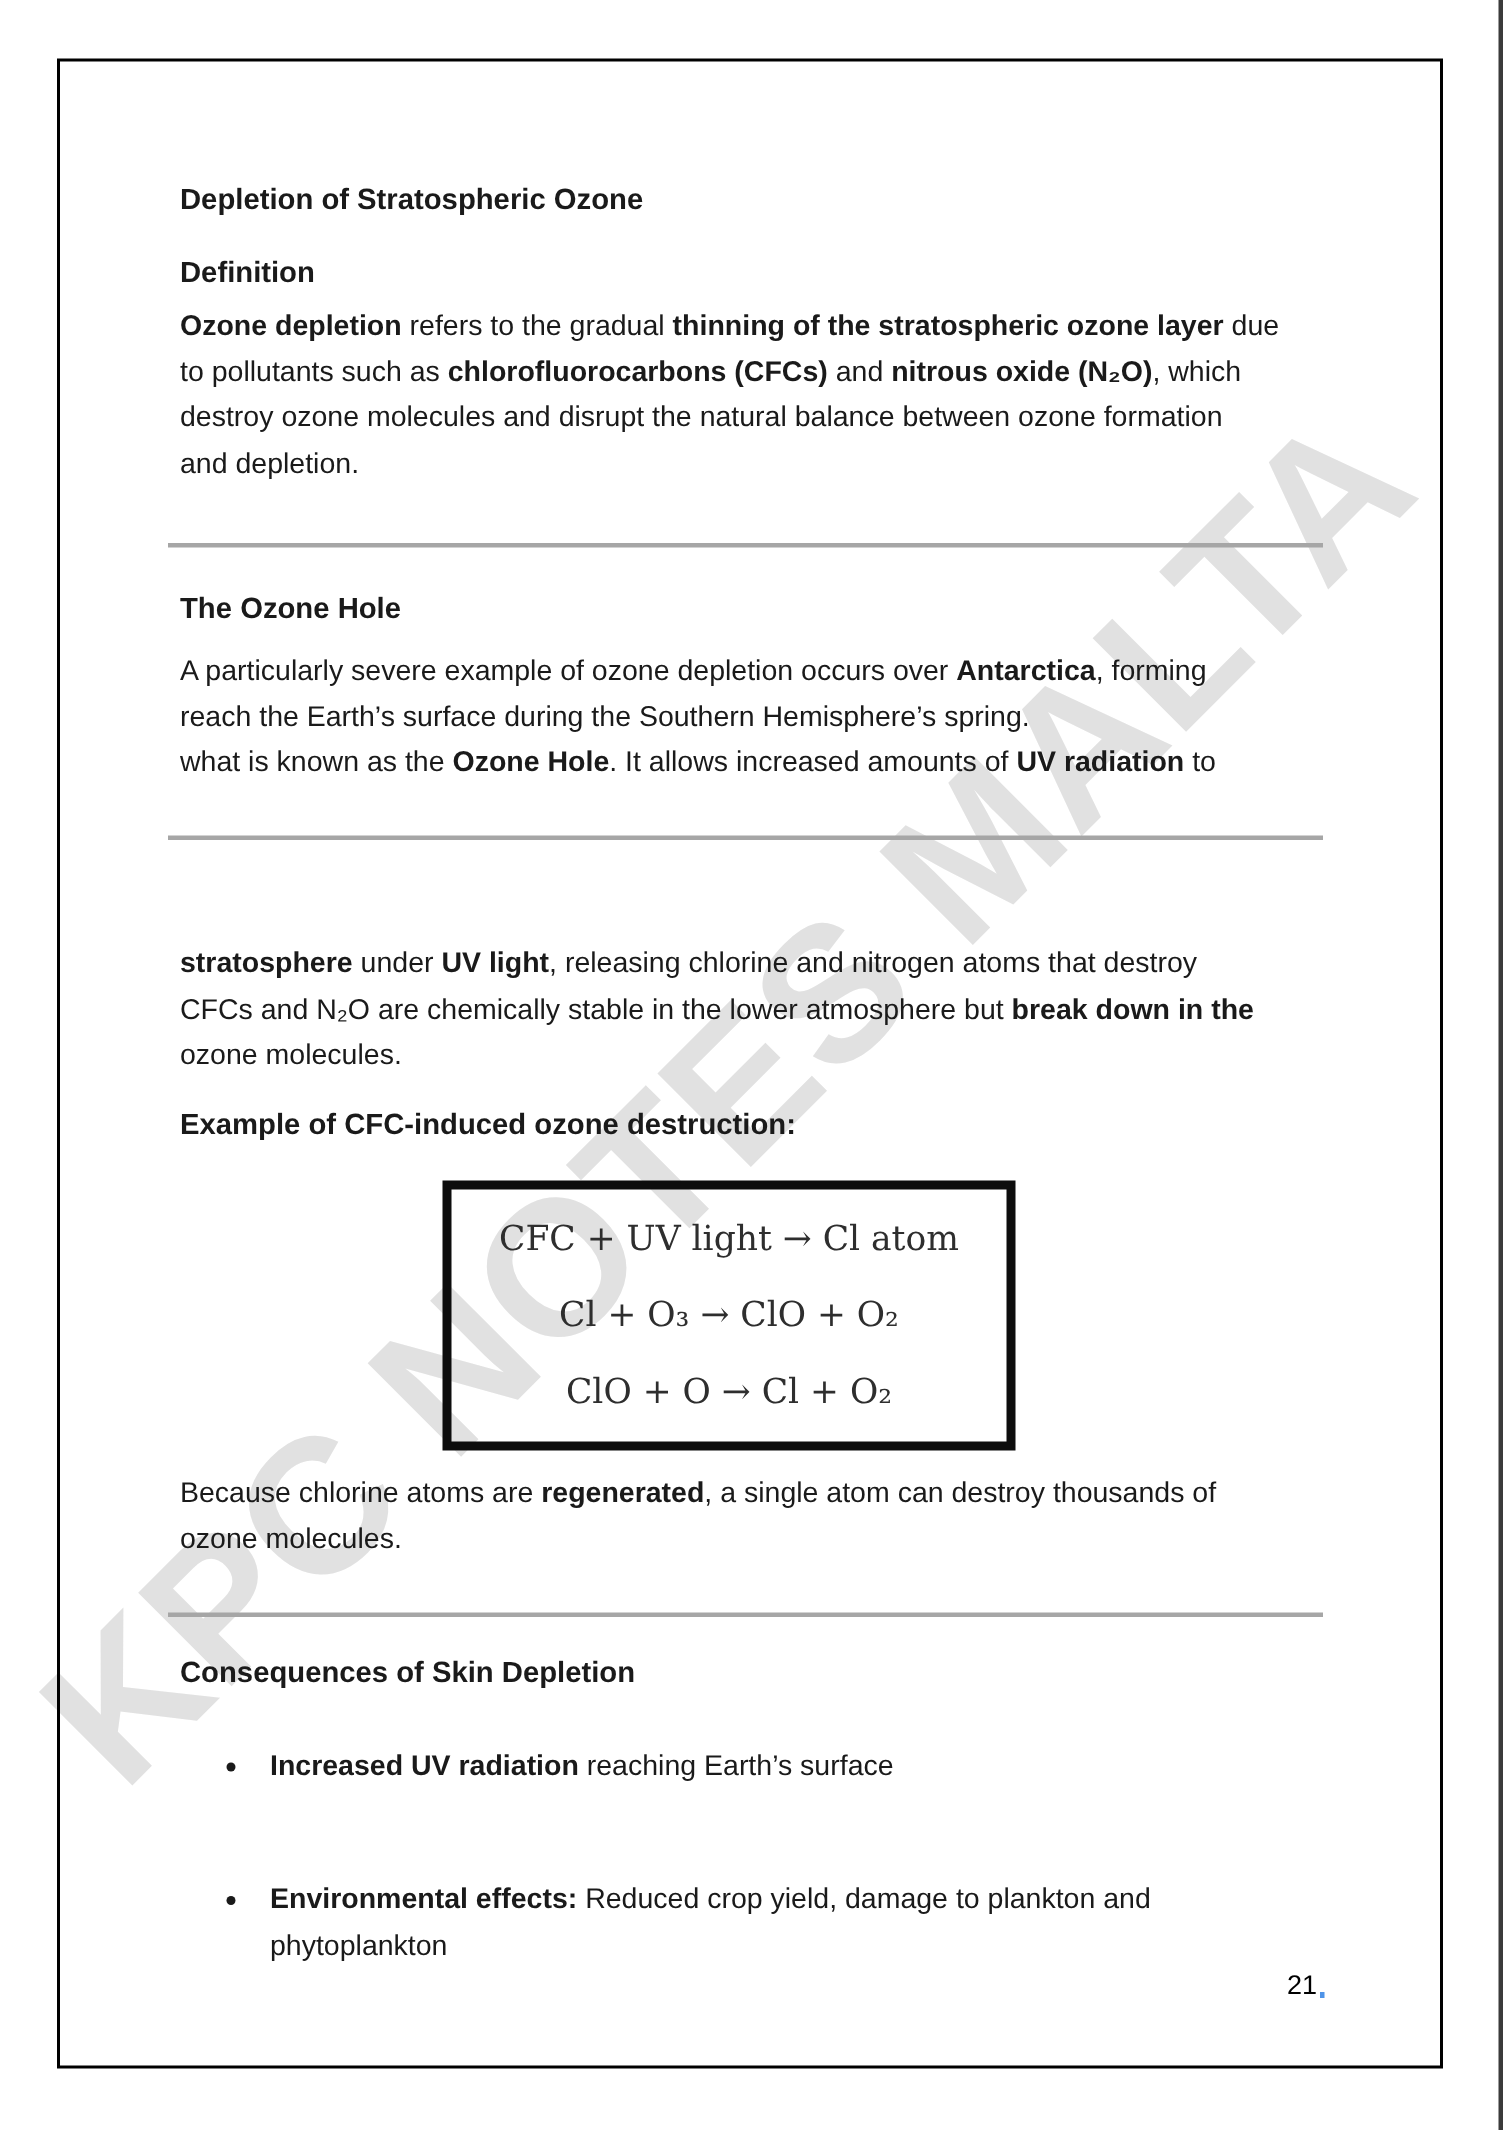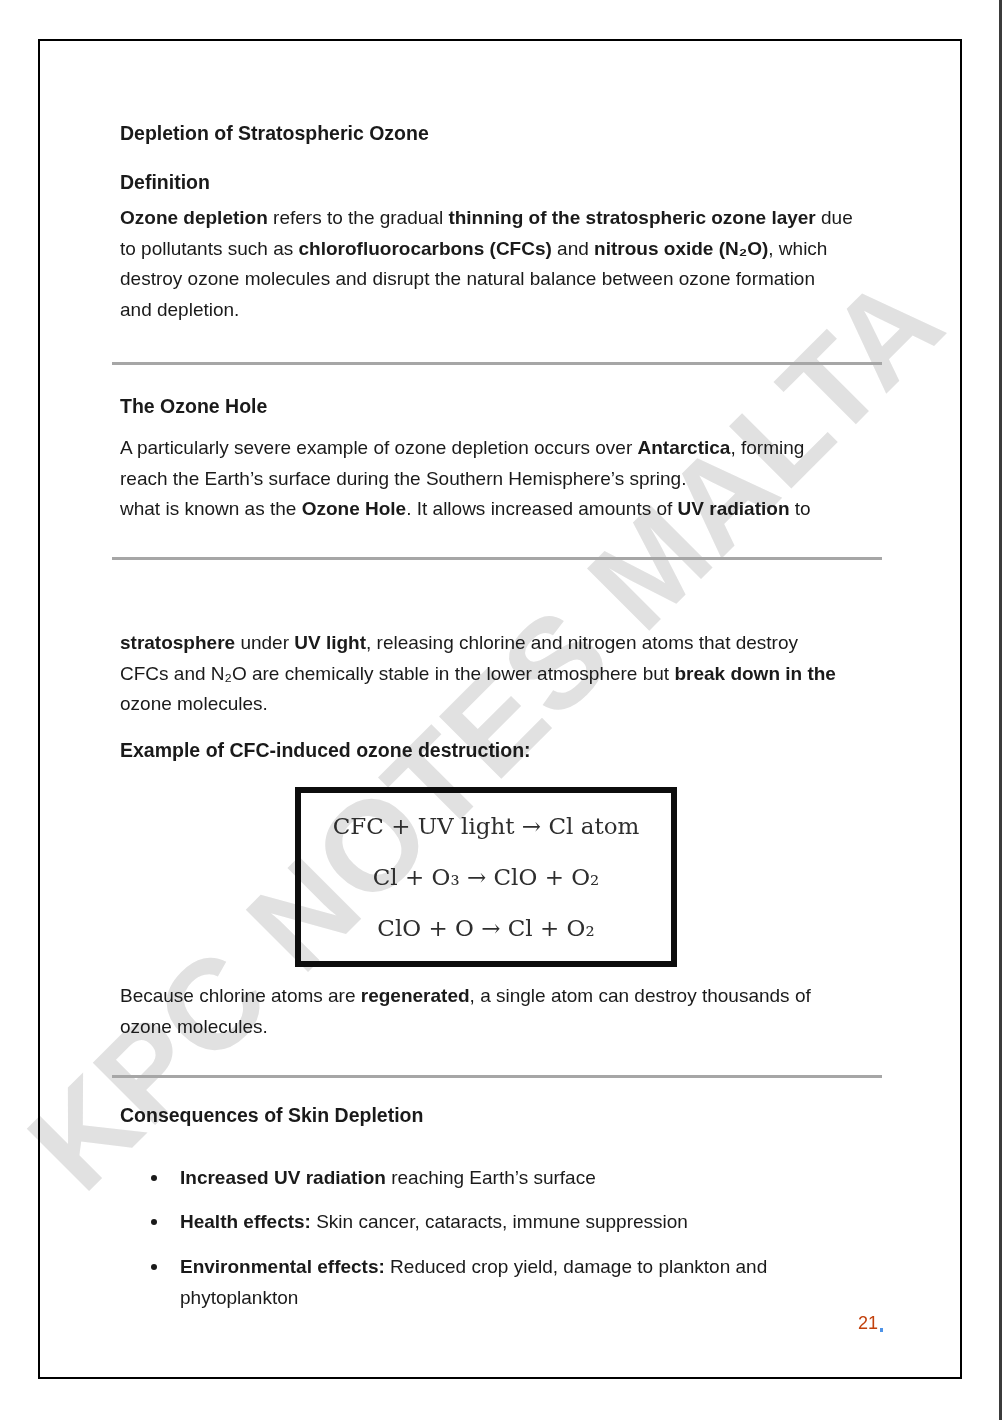--- a/index.html
+++ b/index.html
@@ -28,21 +28,21 @@
   }
   .eq-line{
     font-family:"DejaVu Serif","Liberation Serif",serif;font-size:23px;color:#2e2e2e;
     white-space:nowrap;
   }
   .bullet{position:absolute;left:120px;width:780px;font-size:19px;line-height:30.6px;margin-top:20px;}
   .bullet .dot{
     position:absolute;left:31px;top:12px;width:6px;height:6px;border-radius:50%;background:#1a1a1a;
   }
   .bullet .btext{margin-left:60px;}
-  .page-number{position:absolute;left:858px;top:1313px;font-size:18px;color:#c2410c;text-align:right;}
+  .page-number{position:absolute;left:858px;top:1313px;font-size:18px;color:#000000;text-align:right;}
   .link-dot{position:absolute;left:880px;top:1328px;width:3px;height:4px;background:#4f94e8;}
 </style>
 </head>
 <body>
 
 <div class="watermark">KPC NOTES MALTA</div>
 
 <div class="page-border"></div>
 <div class="window-edge"></div>
 
@@ -95,26 +95,20 @@
 
   <div class="abs heading" style="top:1103px">Consequences of Skin Depletion</div>
 
   <div class="bullet" style="top:1143px">
     <span class="dot"></span>
     <div class="btext">
       <div class="tline"><span class="b">Increased UV radiation</span><span> reaching Earth’s surface</span></div>
     </div>
   </div>
 
-  <div class="bullet" style="top:1187px">
-    <span class="dot"></span>
-    <div class="btext">
-      <div class="tline"><span class="b">Health effects:</span><span> Skin cancer, cataracts, immune suppression</span></div>
-    </div>
-  </div>
 
   <div class="bullet" style="top:1232px">
     <span class="dot"></span>
     <div class="btext">
       <div class="tline"><span class="b">Environmental effects:</span><span> Reduced crop yield, damage to plankton and</span></div>
       <div class="tline"><span>phytoplankton</span></div>
     </div>
   </div>
 
   <div class="page-number">21</div>

